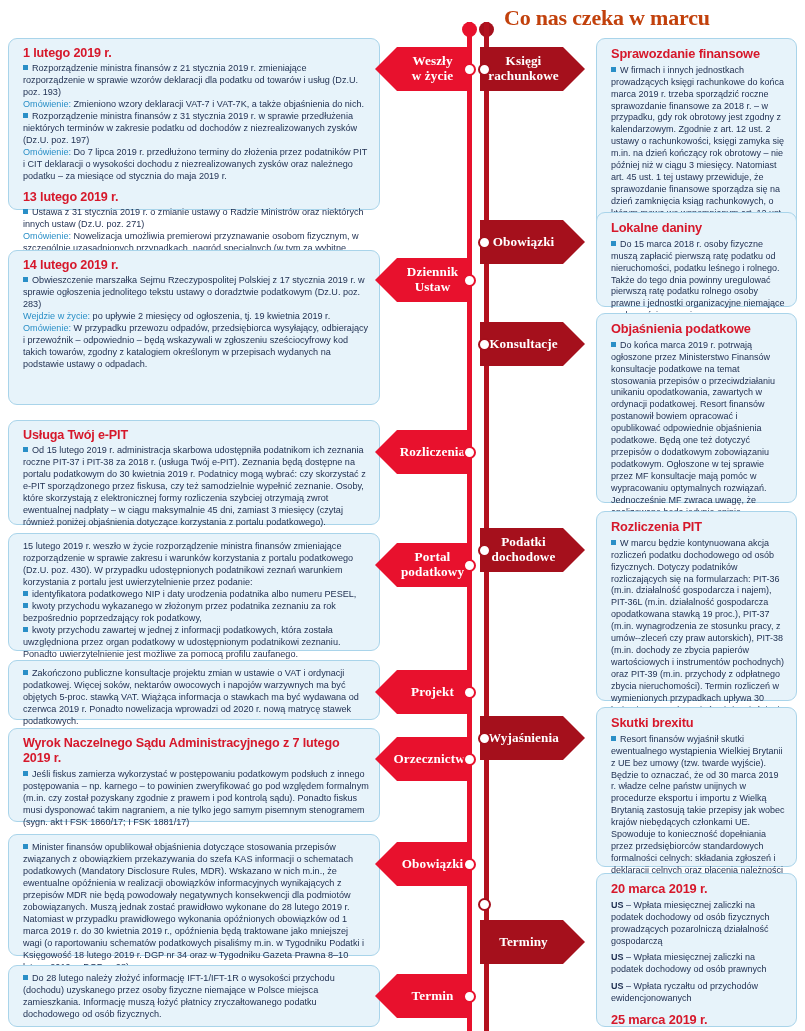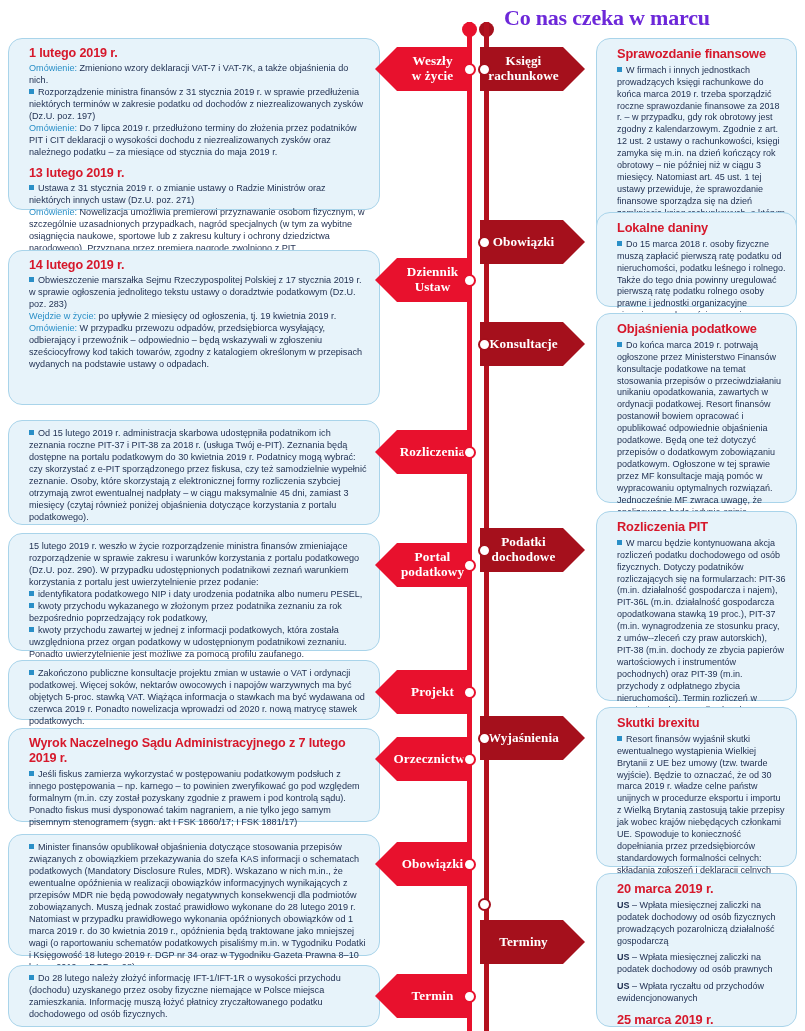--- a/index.html
+++ b/index.html
@@ -12,40 +12,40 @@
 
   
   .header { position:absolute; top:2px; left:0; width:805px; height:34px; }
   .title {
     position:absolute; top:3px;
     font-family:"Liberation Serif", serif;
     font-weight:bold; font-size:22px; color:#d6182b;
     white-space:nowrap; letter-spacing:-0.2px;
   }
   .title-left  { right:492px; }
-  .title-right { left:504px; color:#6d28d9; }
+  .title-right { left:504px; color:#c2410c; }
 
   
   .spine { position:absolute; width:5px; top:22px; bottom:0; }
   .spine-left  { left:467px; background:#e8112d; }
   .spine-right { left:484px; background:#b3121f; }
   .spine-cap {
     position:absolute; width:15px; height:15px; border-radius:50%;
     top:22px;
   }
   .cap-left  { left:462px; background:#e8112d; }
   .cap-right { left:479px; background:#a5101c; }
 
   
   .box {
     position:absolute;
     background:#e7f3fa;
     border:1px solid #a9d4ea;
-    border-radius:14px;
-    padding:7px 10px 8px 20px;
+    border-radius:9px;
+    padding:7px 10px 8px 14px;
   }
   .box-left  { left:8px;  width:372px; }
   .box-right { left:596px; width:201px; }
 
   .box h3 {
     font-family:"Liberation Sans", sans-serif;
     font-size:12.4px; font-weight:bold; color:#d6182b;
     margin-bottom:2px; line-height:1.22; letter-spacing:-0.15px;
   }
   .box-left h3 { font-size:12.6px; }
@@ -99,41 +99,43 @@
 <div class="header">
   <div class="title title-right">Co nas czeka w marcu</div>
 </div>
 <div class="spine-cap cap-left"></div>
 <div class="spine-cap cap-right"></div>
 <div class="spine spine-left"></div>
 <div class="spine spine-right"></div>
 
 <div class="box box-left" style="top:38px;height:172px">
   <h3>1 lutego 2019 r.</h3>
+  <p class="p bul">Rozporządzenie ministra finansów z 21 stycznia 2019 r. zmieniające rozporządzenie w sprawie wzorów deklaracji dla podatku od towarów i usług (Dz.U. poz. 193)</p>
   <p class="p"><span class="lead">Omówienie:</span> <span>Zmieniono wzory deklaracji VAT-7 i VAT-7K, a także objaśnienia do nich.</span></p>
   <p class="p bul">Rozporządzenie ministra finansów z 31 stycznia 2019 r. w sprawie przedłużenia niektórych terminów w zakresie podatku od dochodów z niezrealizowanych zysków (Dz.U. poz. 197)</p>
   <p class="p"><span class="lead">Omówienie:</span> <span>Do 7 lipca 2019 r. przedłużono terminy do złożenia przez podatników PIT i CIT deklaracji o wysokości dochodu z niezrealizowanych zysków oraz należnego podatku – za miesiące od stycznia do maja 2019 r.</span></p>
   <h3 class="sub">13 lutego 2019 r.</h3>
   <p class="p bul">Ustawa z 31 stycznia 2019 r. o zmianie ustawy o Radzie Ministrów oraz niektórych innych ustaw (Dz.U. poz. 271)</p>
   <p class="p"><span class="lead">Omówienie:</span> <span>Nowelizacja umożliwia premierowi przyznawanie osobom fizycznym, w szczególnie uzasadnionych przypadkach, nagród specjalnych (w tym za wybitne osiągnięcia naukowe, sportowe lub z zakresu kultury i ochrony dziedzictwa narodowego). Przyznaną przez premiera nagrodę zwolniono z PIT.</span></p>
 </div>
 
 <div class="box box-left" style="top:250px;height:155px">
   <h3>14 lutego 2019 r.</h3>
   <p class="p bul">Obwieszczenie marszałka Sejmu Rzeczypospolitej Polskiej z 17 stycznia 2019 r. w sprawie ogłoszenia jednolitego tekstu ustawy o doradztwie podatkowym (Dz.U. poz. 283)</p>
   <p class="p"><span class="lead">Wejdzie w życie:</span> <span>po upływie 2 miesięcy od ogłoszenia, tj. 19 kwietnia 2019 r.</span></p>
   <p class="p"><span class="lead">Omówienie:</span> <span>W przypadku przewozu odpadów, przedsiębiorca wysyłający, odbierający i przewoźnik – odpowiednio – będą wskazywali w zgłoszeniu sześciocyfrowy kod takich towarów, zgodny z katalogiem określonym w przepisach wydanych na podstawie ustawy o odpadach.</span></p>
 </div>
 
 <div class="box box-left" style="top:420px;height:105px">
+  <h3>Usługa Twój e-PIT</h3>
   <p class="p bul">Od 15 lutego 2019 r. administracja skarbowa udostępniła podatnikom ich zeznania roczne PIT-37 i PIT-38 za 2018 r. (usługa Twój e-PIT). Zeznania będą dostępne na portalu podatkowym do 30 kwietnia 2019 r. Podatnicy mogą wybrać: czy skorzystać z e-PIT sporządzonego przez fiskusa, czy też samodzielnie wypełnić zeznanie. Osoby, które skorzystają z elektronicznej formy rozliczenia szybciej otrzymają zwrot ewentualnej nadpłaty – w ciągu maksymalnie 45 dni, zamiast 3 miesięcy (czytaj również poniżej objaśnienia dotyczące korzystania z portalu podatkowego).</p>
 </div>
 
 <div class="box box-left" style="top:533px;height:118px">
-  <p class="p">15 lutego 2019 r. weszło w życie rozporządzenie ministra finansów zmieniające rozporządzenie w sprawie zakresu i warunków korzystania z portalu podatkowego (Dz.U. poz. 290). W przypadku udostępnionych podatnikowi zeznań warunkiem korzystania z portalu jest uwierzytelnienie przez podanie:</p>
+  <p class="p">15 lutego 2019 r. weszło w życie rozporządzenie ministra finansów zmieniające rozporządzenie w sprawie zakresu i warunków korzystania z portalu podatkowego (Dz.U. poz. 430). W przypadku udostępnionych podatnikowi zeznań warunkiem korzystania z portalu jest uwierzytelnienie przez podanie:</p>
   <p class="p bul">identyfikatora podatkowego NIP i daty urodzenia podatnika albo numeru PESEL,</p>
   <p class="p bul">kwoty przychodu wykazanego w złożonym przez podatnika zeznaniu za rok bezpośrednio poprzedzający rok podatkowy,</p>
   <p class="p bul">kwoty przychodu zawartej w jednej z informacji podatkowych, która została uwzględniona przez organ podatkowy w udostępnionym podatnikowi zeznaniu.</p>
   <p class="p">Ponadto uwierzytelnienie jest możliwe za pomocą profilu zaufanego.</p>
 </div>
 
 <div class="box box-left" style="top:660px;height:60px">
   <p class="p bul">Zakończono publiczne konsultacje projektu zmian w ustawie o VAT i ordynacji podatkowej. Więcej soków, nektarów owocowych i napojów warzywnych ma być objętych 5-proc. stawką VAT. Wiążąca informacja o stawkach ma być wydawana od czerwca 2019 r. Ponadto nowelizacja wprowadzi od 2020 r. nową matrycę stawek podatkowych.</p>
 </div>
 

